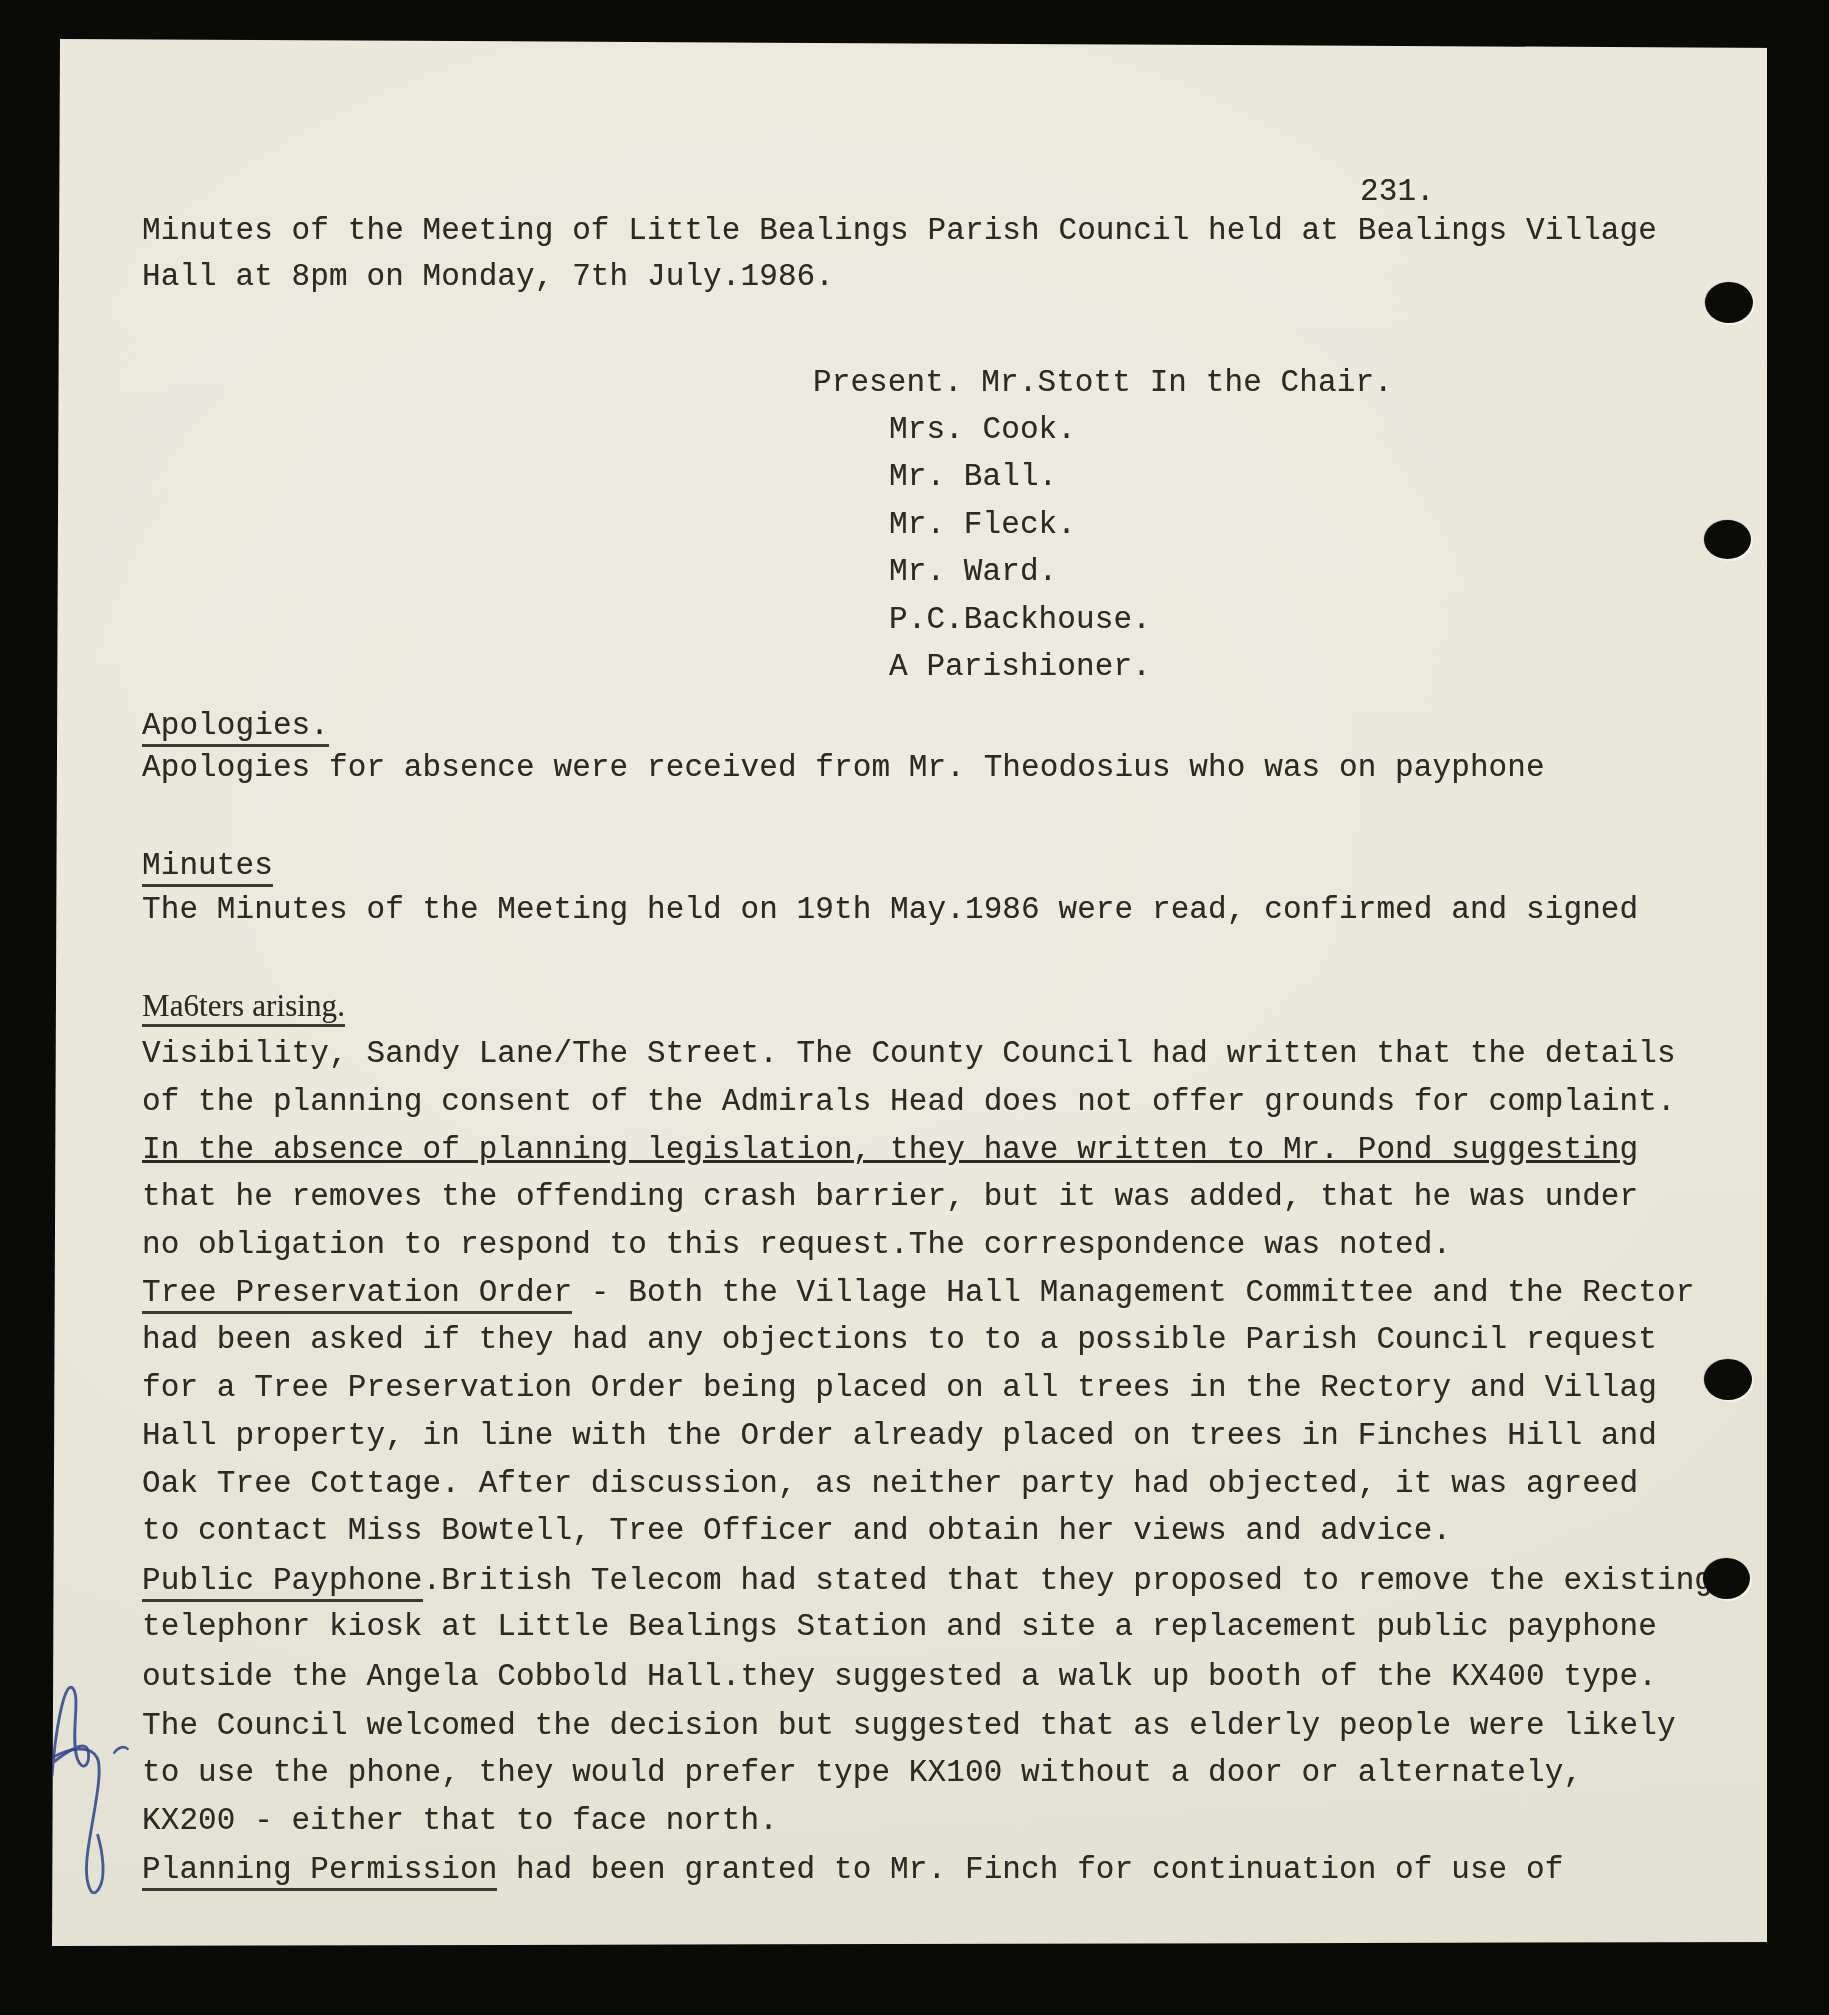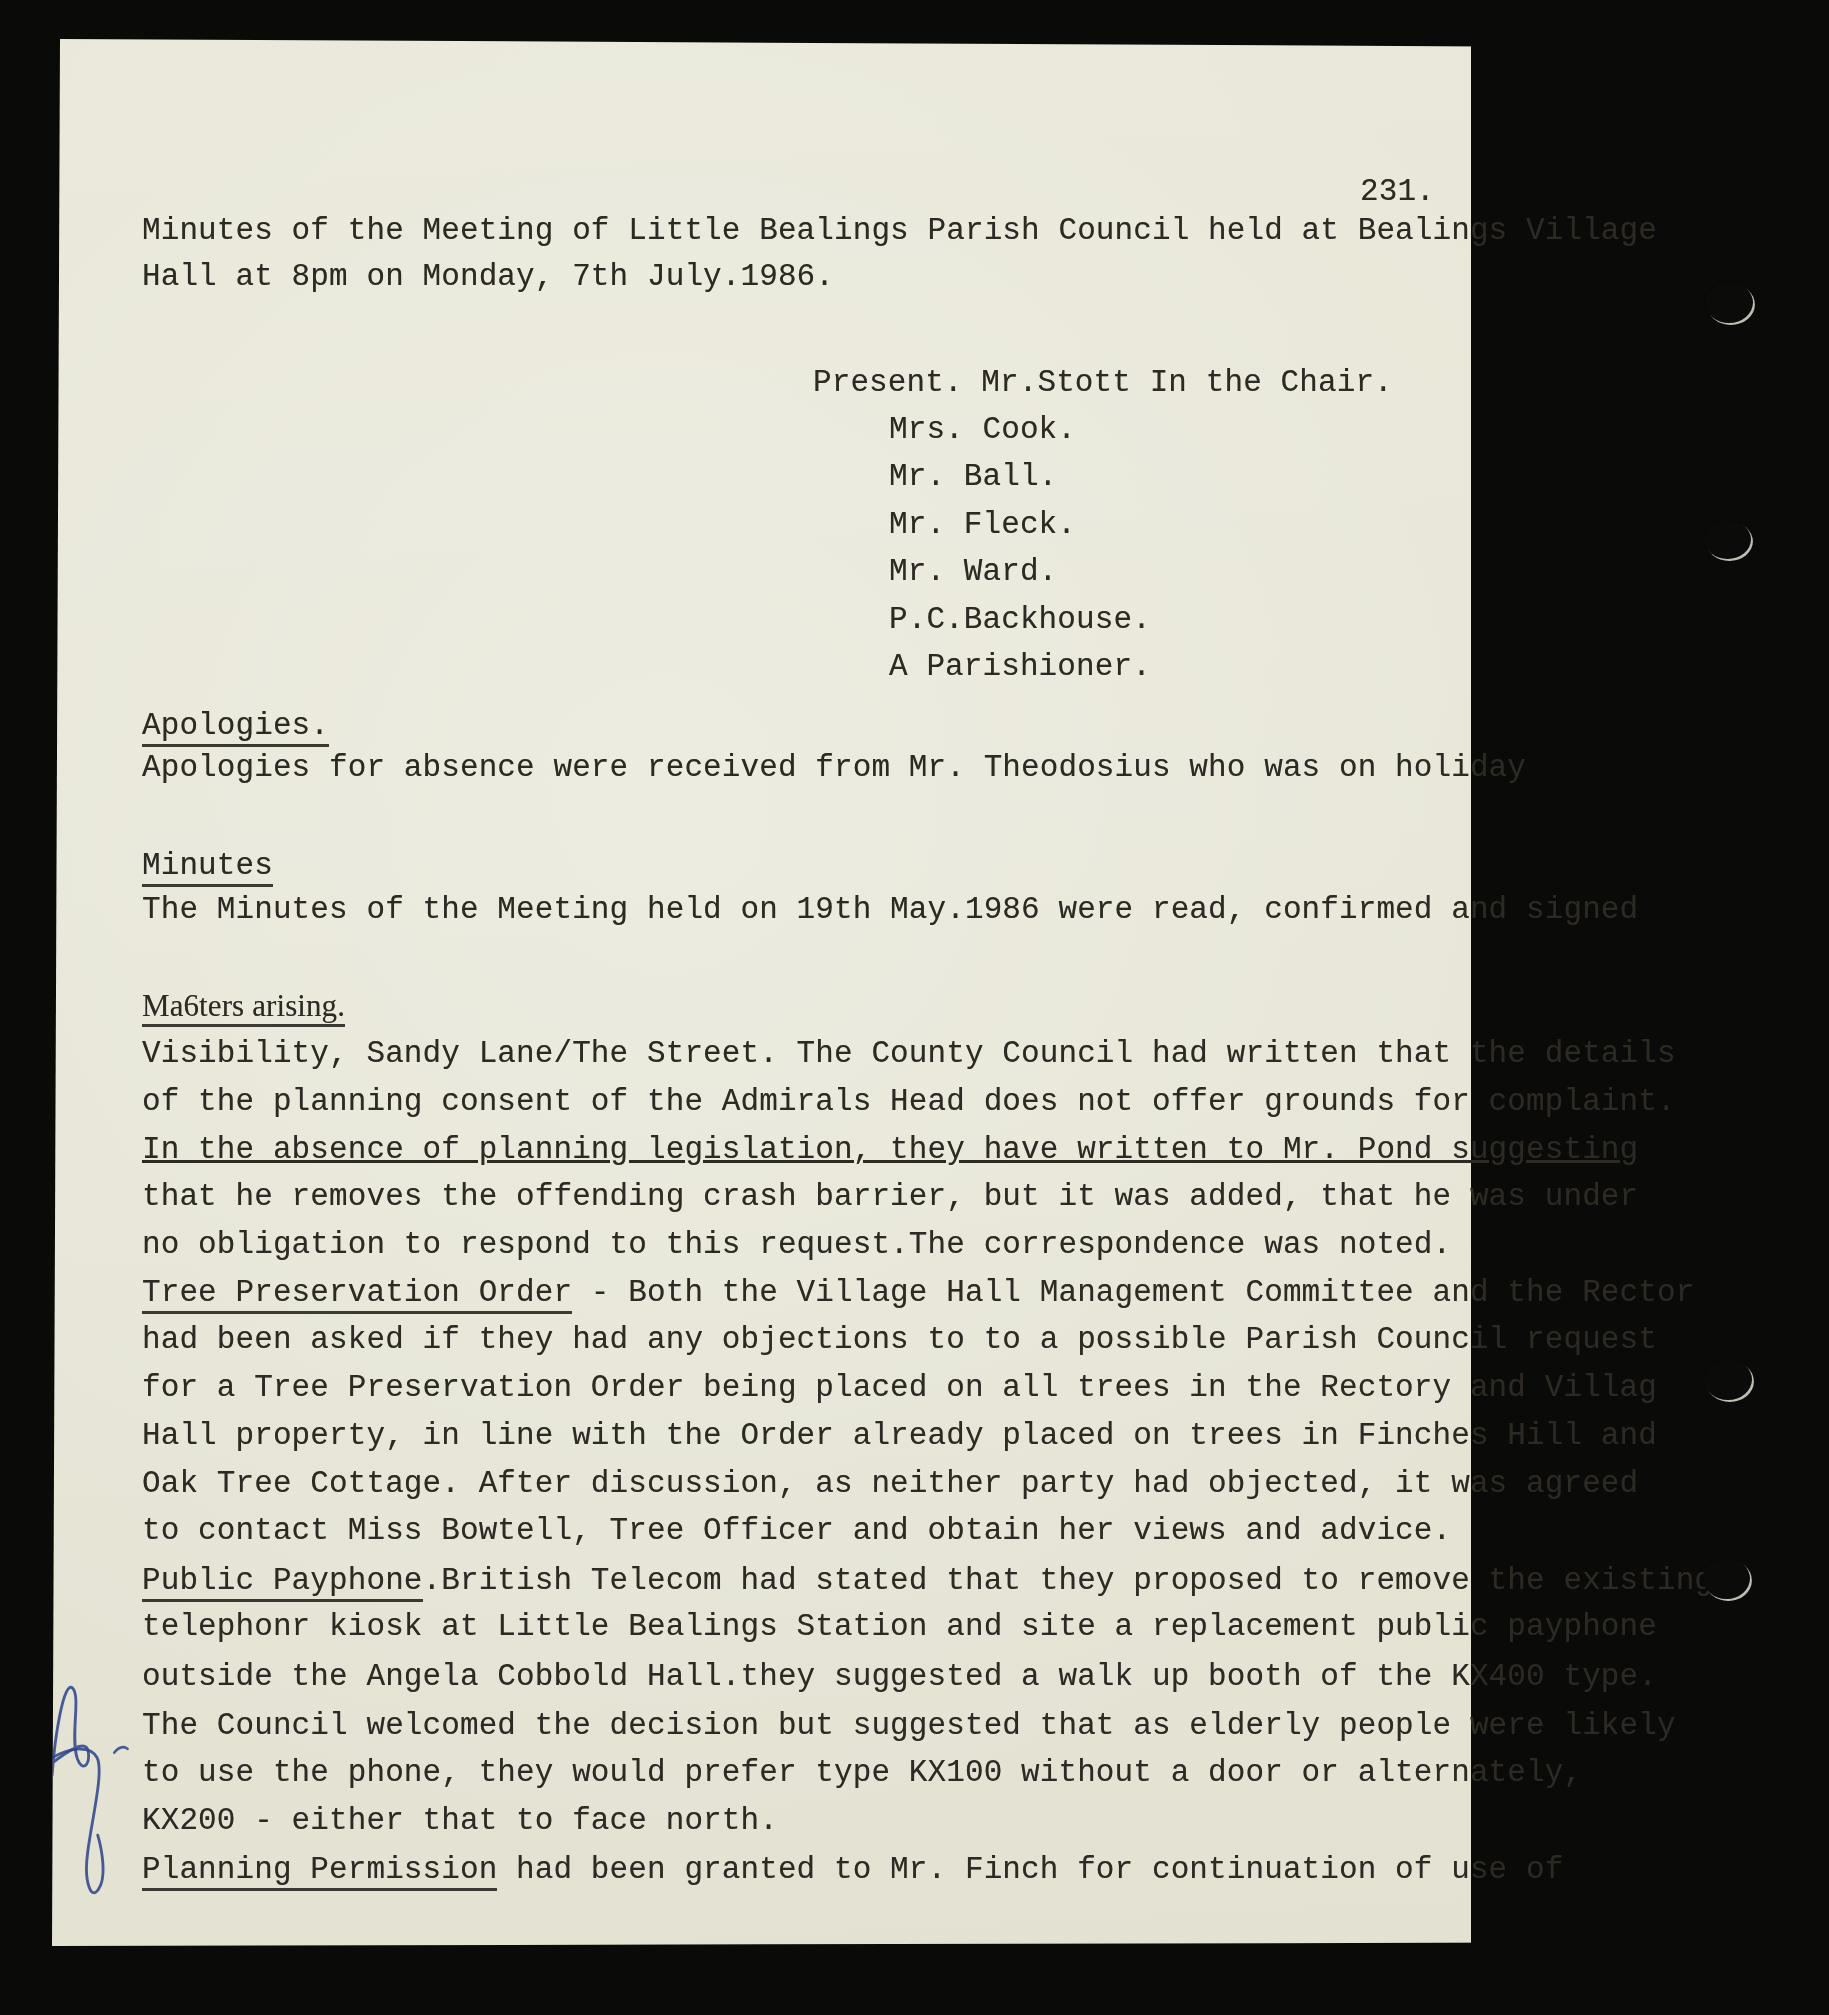--- a/index.html
+++ b/index.html
@@ -11,21 +11,21 @@
   }
   html,body{margin:0;padding:0;background:var(--bg);}
   .scan{
     position:relative;
     width:1829px;height:2015px;
     background:var(--bg);
     overflow:hidden;
     font-family:"Liberation Mono","DejaVu Sans Mono",monospace;
   }
   .paper{
-    position:absolute;left:0;top:0;width:1471px;height:2015px;
+    position:absolute;left:0;top:0;width:1767px;height:2015px;
     background:
       radial-gradient(ellipse 120% 90% at 45% 40%, rgba(255,255,255,0.25), rgba(0,0,0,0) 60%),
       linear-gradient(177deg, var(--paper) 0%, #e6e5d6 55%, #e2e1d2 100%);
     clip-path:polygon(60px 39px, 1790px 48px, 1785px 1942px, 52px 1946px);
   }
   .tline{
     position:absolute;
     font-size:31px;
     line-height:31px;
     letter-spacing:0.1px;
@@ -57,21 +57,21 @@
         <div class="tline" style="left: 142px; top: 215px;">Minutes of the Meeting of Little Bealings Parish Council held at Bealings Village</div>
         <div class="tline" style="left: 142px; top: 261px;">Hall at 8pm on Monday, 7th July.1986.</div>
         <div class="tline" style="left: 813px; top: 367px;">Present. Mr.Stott In the Chair.</div>
         <div class="tline" style="left: 889px; top: 414px;">Mrs. Cook.</div>
         <div class="tline" style="left: 889px; top: 461px;">Mr. Ball.</div>
         <div class="tline" style="left: 889px; top: 509px;">Mr. Fleck.</div>
         <div class="tline" style="left: 889px; top: 556px;">Mr. Ward.</div>
         <div class="tline" style="left: 889px; top: 604px;">P.C.Backhouse.</div>
         <div class="tline" style="left: 889px; top: 651px;">A Parishioner.</div>
         <div class="tline" style="left: 142px; top: 710px;"><span class="u">Apologies.</span><span></span></div>
-        <div class="tline" style="left: 142px; top: 752px;">Apologies for absence were received from Mr. Theodosius who was on holiday</div>
+        <div class="tline" style="left: 142px; top: 752px;">Apologies for absence were received from Mr. Theodosius who was on payphone</div>
         <div class="tline" style="left: 142px; top: 850px;"><span class="u">Minutes</span><span></span></div>
         <div class="tline" style="left: 142px; top: 894px;">The Minutes of the Meeting held on 19th May.1986 were read, confirmed and signed</div>
         <div class="tline" style="left: 142px; top: 990px; font-family: Liberation Serif, serif;"><span class="u">Ma6ters arising.</span><span></span></div>
         <div class="tline" style="left: 142px; top: 1038px;">Visibility, Sandy Lane/The Street. The County Council had written that the details</div>
         <div class="tline" style="left: 142px; top: 1086px;">of the planning consent of the Admirals Head does not offer grounds for complaint.</div>
         <div class="tline" style="left: 142px; top: 1134px; text-decoration: underline;">In the absence of planning legislation, they have written to Mr. Pond suggesting</div>
         <div class="tline" style="left: 142px; top: 1181px;">that he removes the offending crash barrier, but it was added, that he was under</div>
         <div class="tline" style="left: 142px; top: 1229px;">no obligation to respond to this request.The correspondence was noted.</div>
         <div class="tline" style="left: 142px; top: 1277px;"><span class="u">Tree Preservation Order</span><span> - Both the Village Hall Management Committee and the Rector</span></div>
         <div class="tline" style="left: 142px; top: 1324px; font-family: Liberation Mono, monospace;">had been asked if they had any objections to to a possible Parish Council request</div>

